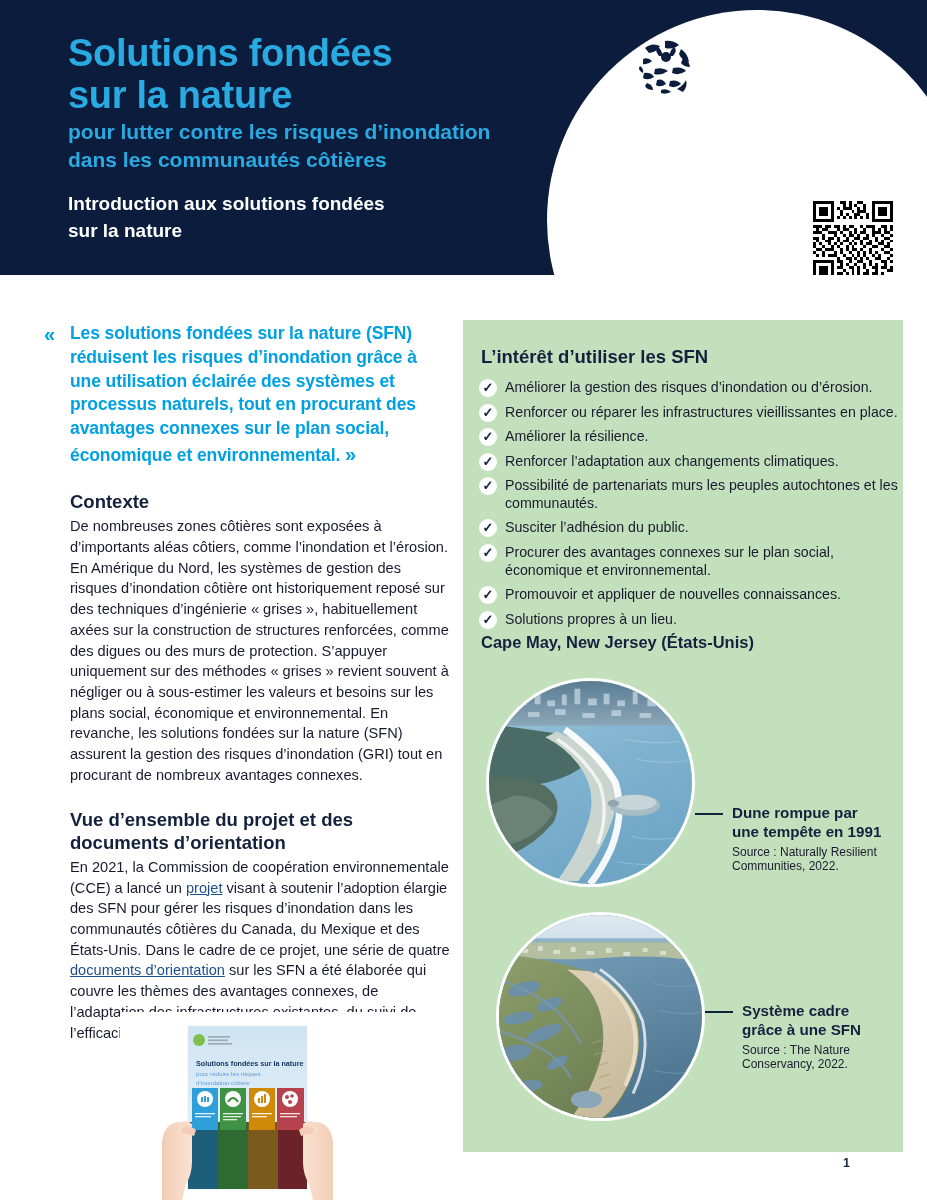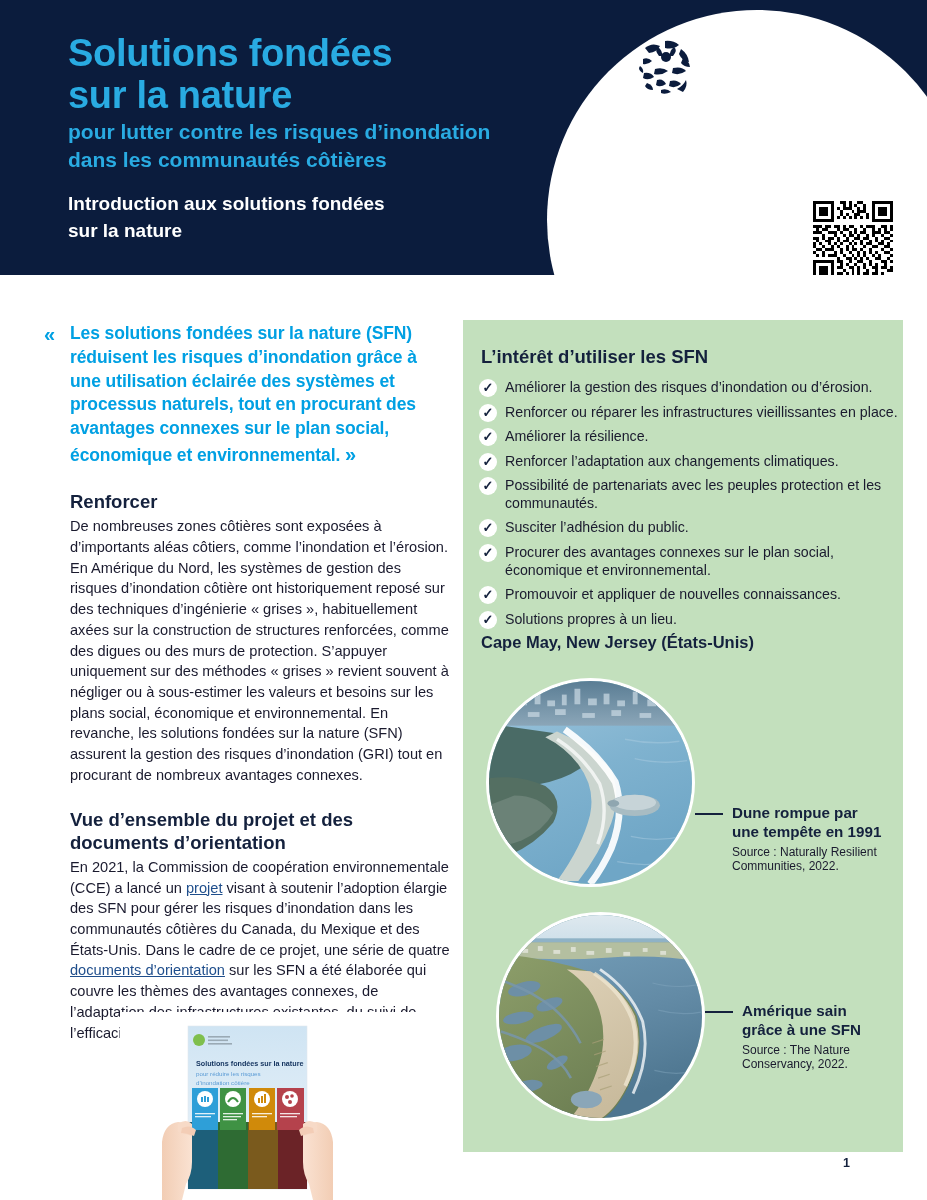--- a/index.html
+++ b/index.html
@@ -485,21 +485,21 @@
         </svg>
       </div>
     </div>
   </div>
 
   <div class="left-col">
     <div class="pull-quote">
       <span class="qmark-open">«</span><span>Les solutions fondées sur la nature (SFN) réduisent les risques d’inondation grâce à une utilisation éclairée des systèmes et processus naturels, tout en procurant des avantages connexes sur le plan social, économique et environnemental.</span> <span class="qmark-close">»</span>
     </div>
 
-    <h2 class="h2">Renforcer</h2>
+    <h2 class="h2">Contexte</h2>
     <p class="body-text">De nombreuses zones côtières sont exposées à d’importants aléas côtiers, comme l’inondation et l’érosion. En Amérique du Nord, les systèmes de gestion des risques d’inondation côtière ont historiquement reposé sur des techniques d’ingénierie « grises », habituellement axées sur la construction de structures renforcées, comme des digues ou des murs de protection. S’appuyer uniquement sur des méthodes « grises » revient souvent à négliger ou à sous-estimer les valeurs et besoins sur les plans social, économique et environnemental. En revanche, les solutions fondées sur la nature (SFN) assurent la gestion des risques d’inondation (GRI) tout en procurant de nombreux avantages connexes.</p>
 
     <h2 class="h2">Vue d’ensemble du projet et des documents d’orientation</h2>
     <p class="body-text">
       <span>En 2021, la Commission de coopération environnementale (CCE) a lancé un </span><a class="inline-link" href="#">projet</a><span> visant à soutenir l’adoption élargie des SFN pour gérer les risques d’inondation dans les communautés côtières du Canada, du Mexique et des États-Unis. Dans le cadre de ce projet, une série de quatre </span><a class="inline-link" href="#">documents d’orientation</a><span> sur les SFN a été élaborée qui couvre les thèmes des avantages connexes, de l’adaptation des infrastructures existantes, du suivi de l’efficacité et des méthodes et indicateurs.</span>
     </p>
   </div>
 
   <div class="brochure">
     <svg viewBox="0 0 345 188" width="345" height="188" aria-hidden="true">
@@ -592,21 +592,21 @@
       <li class="check-item">
         <span class="check-mark">✓</span>
         <span class="check-text">Améliorer la résilience.</span>
       </li>
       <li class="check-item">
         <span class="check-mark">✓</span>
         <span class="check-text">Renforcer l’adaptation aux changements climatiques.</span>
       </li>
       <li class="check-item">
         <span class="check-mark">✓</span>
-        <span class="check-text">Possibilité de partenariats avec les peuples protection et les communautés.</span>
+        <span class="check-text">Possibilité de partenariats murs les peuples autochtones et les communautés.</span>
       </li>
       <li class="check-item">
         <span class="check-mark">✓</span>
         <span class="check-text">Susciter l’adhésion du public.</span>
       </li>
       <li class="check-item">
         <span class="check-mark">✓</span>
         <span class="check-text">Procurer des avantages connexes sur le plan social, économique et environnemental.</span>
       </li>
       <li class="check-item">
@@ -769,21 +769,21 @@
           <path d="M158 70 Q180 76 204 72"></path>
             <path d="M164 98 Q186 104 208 100"></path>
           <path d="M160 160 Q182 166 206 160"></path>
         </g>
       </svg>
     </div>
 
     <div class="caption cap-2">
       <span class="caption-rule"></span>
       <span class="caption-body">
-        <span class="caption-title" style="white-space:pre-line">Amérique sain
+        <span class="caption-title" style="white-space:pre-line">Système cadre
 grâce à une SFN</span>
         <span class="caption-source" style="display:block">Source : The Nature Conservancy, 2022.</span>
       </span>
     </div>
   </div>
 
   <div class="page-number">1</div>
 
 </div>
 

